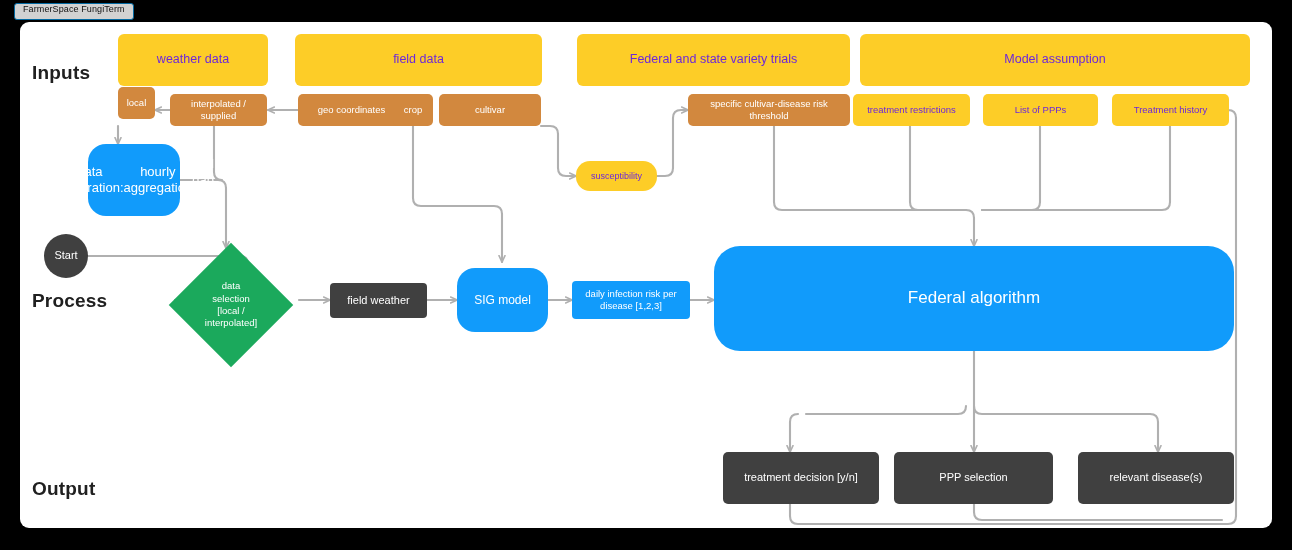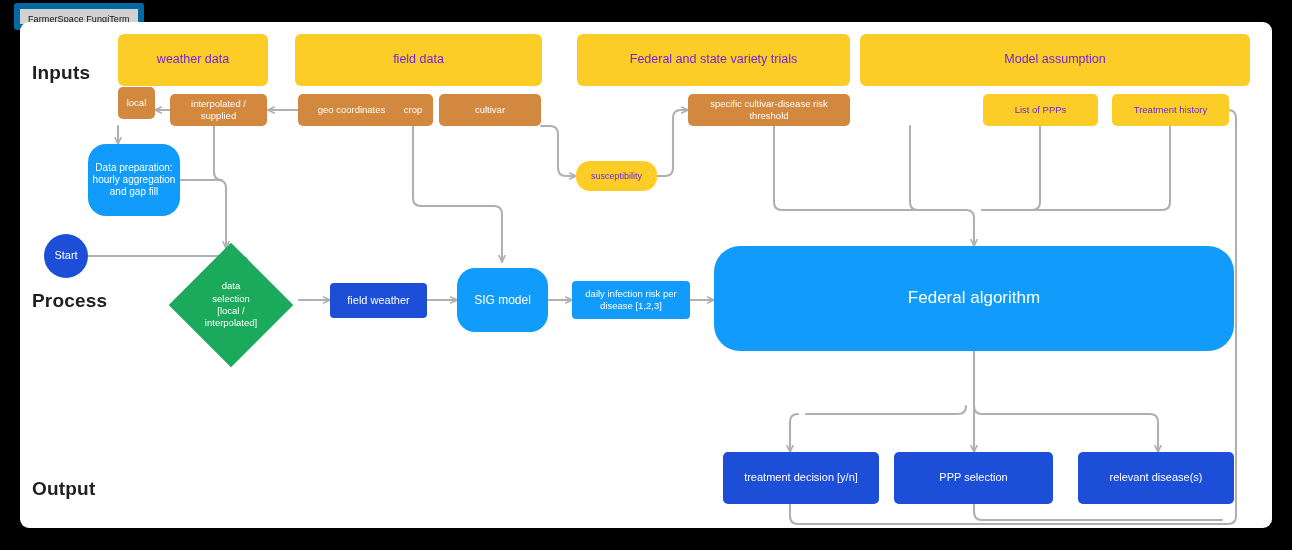--- a/index.html
+++ b/index.html
@@ -1,22 +1,22 @@
 <!DOCTYPE html>
 <html><head>
 <meta charset="utf-8">
 <style>
   html,body{margin:0;padding:0;background:#000;}
   body{width:1292px;height:550px;overflow:hidden;font-family:"Liberation Sans",sans-serif;}
   #root{position:relative;width:1292px;height:550px;background:#000;}
 
   #tab{
     position:absolute;left:14px;top:3px;height:15px;
-    padding:0 8px;display:flex;align-items:flex-end;
-    background:#d2d2d2;border:6px solid #0369a1;border-radius:3px;
+    padding:0 8px;display:flex;align-items:flex-start;
+    background:#d2d2d2;border:1px solid #0369a1;border-radius:3px;
     font-size:9px;color:#111;letter-spacing:.1px;white-space:nowrap;
     font-family:"Liberation Sans",sans-serif;
   }
 
   #canvas{
     position:absolute;left:20px;top:22px;width:1252px;height:506px;
     background:#fff;border-radius:9px;overflow:hidden;
   }
 
   #svg{position:absolute;left:0;top:0;width:1252px;height:506px;}
@@ -24,21 +24,21 @@
   .rowlabel{
     position:absolute;font-weight:bold;color:#202020;font-size:19px;
     letter-spacing:.2px;
   }
 
   .node{position:absolute;display:flex;align-items:center;justify-content:center;
         text-align:center;box-sizing:border-box;line-height:1.22;}
 
   .yellow{background:#fdcd27;color:#6d28d9;}
   .orange{background:#d2883e;color:#fff;}
-  .green{background:#1d4ed8;color:#fff;}
+  .green{background:#404040;color:#fff;}
   .blue{background:#119bfb;color:#fff;}
 
   .big{border-radius:6px;font-size:12.5px;}
   .sub{border-radius:5px;font-size:9.5px;padding:0 6px;}
   .procbox{border-radius:4px;font-size:11px;padding:0 6px;}
   .rrect{border-radius:18px;}
   .pill{border-radius:14px;font-size:9px;}
   .circle{border-radius:50%;font-size:11px;}
   .decision-main{border-radius:26px;font-size:17px;}
   .outbox{border-radius:5px;font-size:11px;padding:0 6px;}
@@ -162,34 +162,37 @@
 
     <div class="node orange sub" style="left:419px;top:72px;width:102px;height:32px;">
       <span>cultivar</span>
     </div>
 
     <div class="node orange sub" style="left:668px;top:72px;width:162px;height:32px;flex-direction:column;">
       <span>specific cultivar-disease risk</span>
       <span>threshold</span>
     </div>
 
+    <div class="node yellow sub" style="left:833px;top:72px;width:117px;height:32px;">
+      <span>treatment restrictions</span>
+    </div>
 
     <div class="node yellow sub" style="left:963px;top:72px;width:115px;height:32px;">
       <span>List of PPPs</span>
     </div>
 
     <div class="node yellow sub" style="left:1092px;top:72px;width:117px;height:32px;">
       <span>Treatment history</span>
     </div>
 
     <div class="node yellow pill" style="left:556px;top:139px;width:81px;height:30px;">
       <span>susceptibility</span>
     </div>
 
-    <div class="node blue rrect" style="left:68px;top:122px;width:92px;height:72px;flex-direction:column;font-size:10px;align-items:center;">
+    <div class="node blue rrect" style="left:68px;top:122px;width:92px;height:72px;flex-direction:row;font-size:13px;align-items:center;">
       <span>Data preparation:</span>
       <span>hourly aggregation</span>
       <span>and gap fill</span>
     </div>
 
     <div class="node green circle" style="left:24px;top:212px;width:44px;height:44px;">
       <span>Start</span>
     </div>
 
     <div class="diamond" style="left:167px;top:239px;width:88px;height:88px;">

